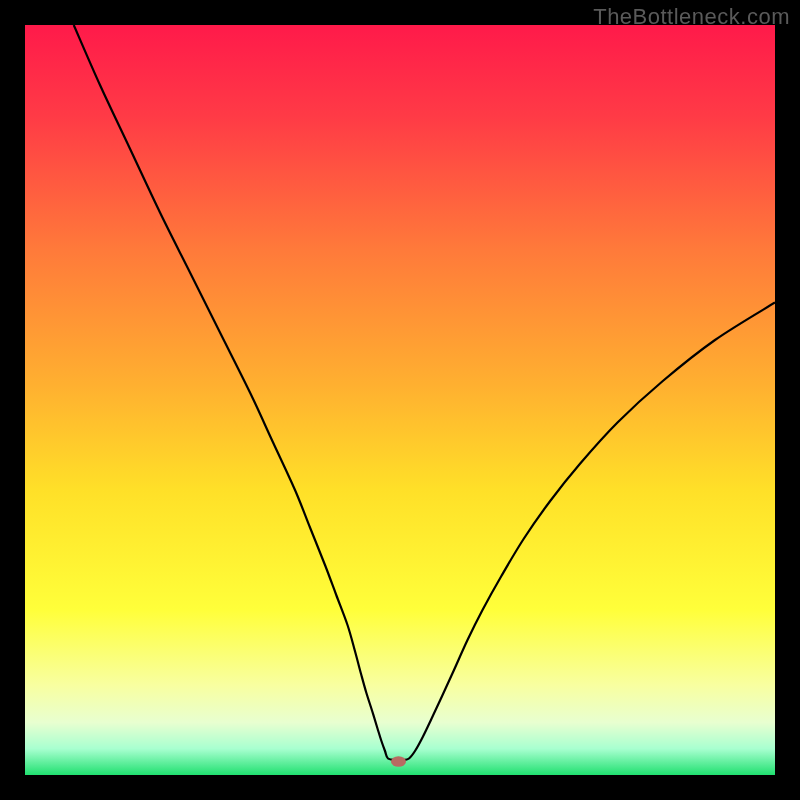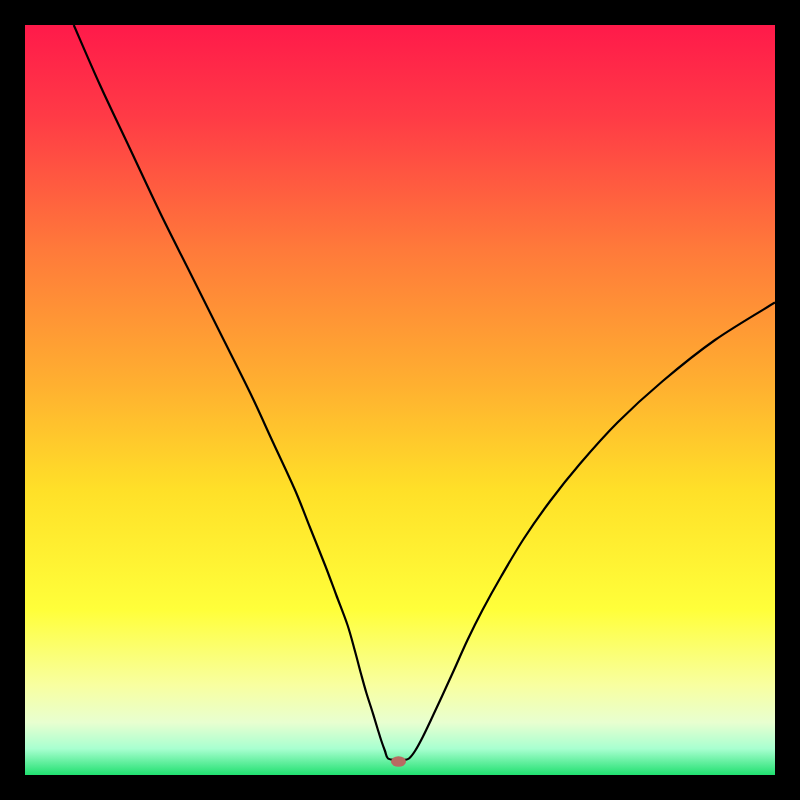--- a/index.html
+++ b/index.html
@@ -36,20 +36,21 @@
   .plot svg {
     display: block;
     width: 100%;
     height: 100%;
   }
 </style>
 </head>
 <body>
 
 <div class="frame">
+  <div class="watermark">TheBottleneck.com</div>
   <div class="plot">
     <svg viewBox="0 0 100 100" preserveAspectRatio="none">
       <defs>
         <linearGradient id="bg-grad" x1="0" y1="0" x2="0" y2="1">
             <stop offset="0%" stop-color="#ff1a4a"></stop>
             <stop offset="12%" stop-color="#ff3a46"></stop>
             <stop offset="30%" stop-color="#ff7a3a"></stop>
             <stop offset="48%" stop-color="#ffb030"></stop>
             <stop offset="62%" stop-color="#ffe028"></stop>
             <stop offset="78%" stop-color="#ffff3a"></stop>

